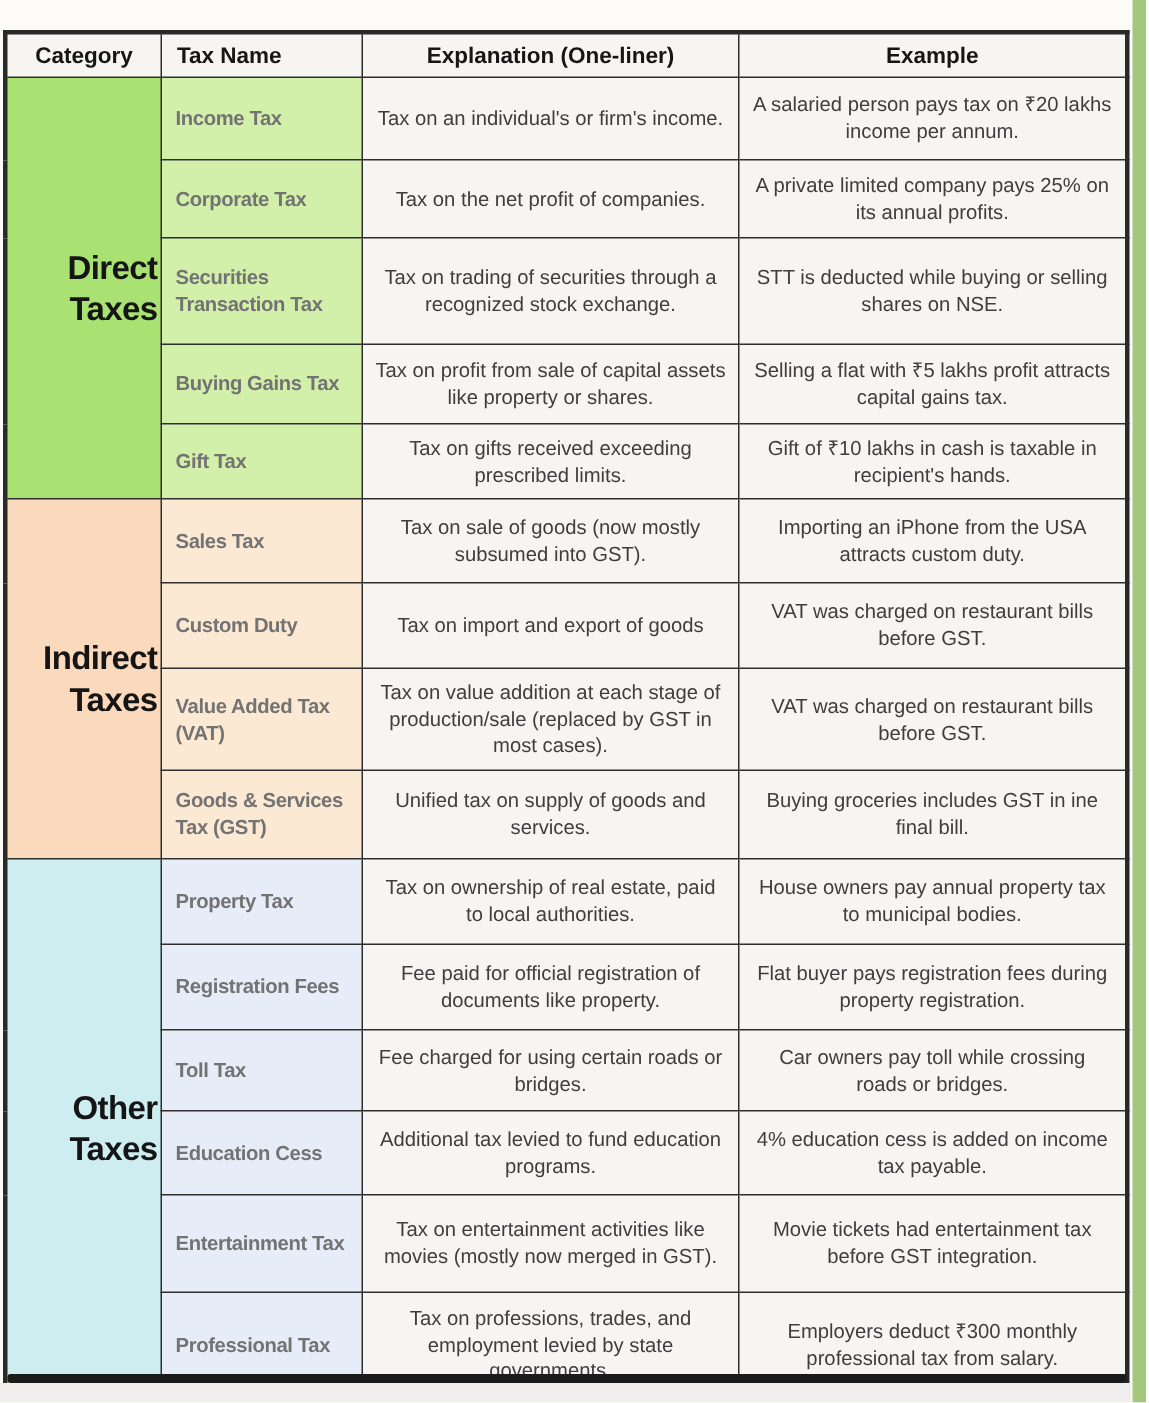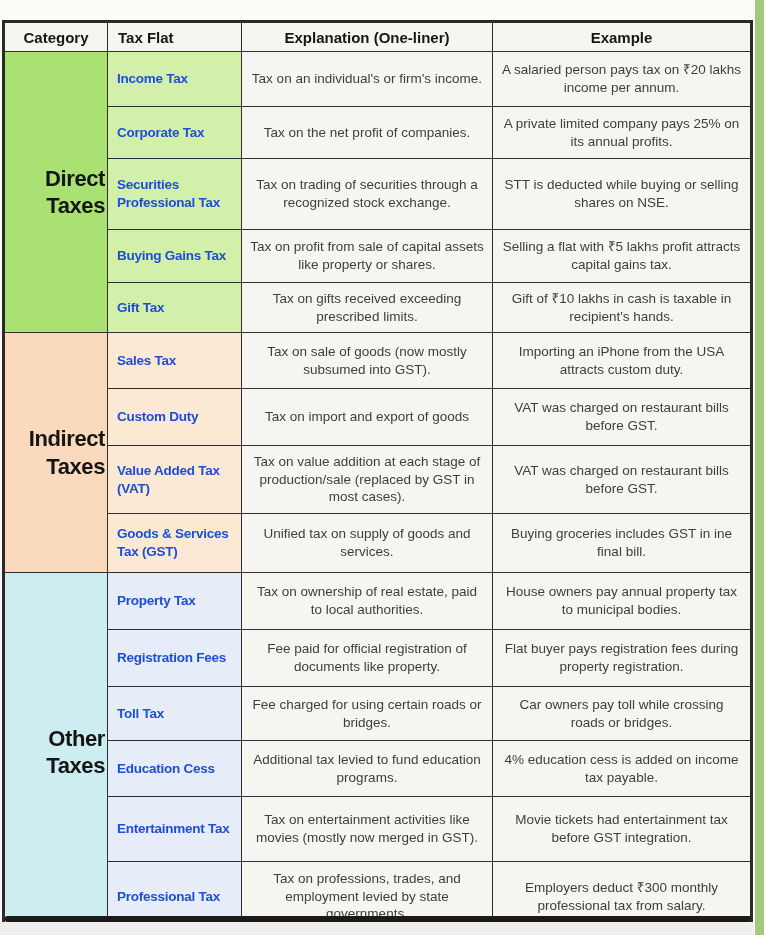--- a/index.html
+++ b/index.html
@@ -46,21 +46,21 @@
     text-align:right;font-weight:bold;
     font-size:22px;line-height:1.25;color:#151515;
     letter-spacing:-0.4px;
     padding:2px;
     word-break:normal;
   }
   td.cat-direct{background:#a9e173;}
   td.cat-indirect{background:#fad9bd;}
   td.cat-other{background:#cdedf0;}
   td.name-cell{
-    font-weight:bold;font-size:13.5px;color:#1d4ed8;
+    font-weight:bold;font-size:13.5px;color:#737373;
     text-align:left;padding-left:9px;padding-right:2px;
     letter-spacing:-0.25px;line-height:1.3;
   }
   tr.direct td.name-cell{background:#d3f0ab;}
   tr.indirect td.name-cell{background:#fbe9d3;}
   tr.other td.name-cell{background:#e6edf8;}
   td.body-cell{
     font-size:13.5px;color:#3e3e3e;text-align:center;
     line-height:1.32;background:#f6f5f1;
   }
@@ -73,40 +73,40 @@
   <table class="tax-table">
     <colgroup>
       <col style="width:104px">
         <col style="width:134px">
         <col style="width:251px">
         <col style="width:259px">
     </colgroup>
     <thead>
       <tr style="height:30px">
         <th class="hdr">Category</th>
-        <th class="hdr left">Tax Flat</th>
+        <th class="hdr left">Tax Name</th>
         <th class="hdr">Explanation (One-liner)</th>
         <th class="hdr">Example</th>
       </tr>
     </thead>
     <tbody>
 
       <tr class="direct" style="height:55px">
         <td class="cat-cell cat-direct" rowspan="5">Direct Taxes</td>
         <td class="name-cell">Income Tax</td>
         <td class="body-cell">Tax on an individual's or firm's income.</td>
         <td class="body-cell">A salaried person pays tax on ₹20 lakhs income per annum.</td>
       </tr>
       <tr class="direct" style="height:52px">
         <td class="name-cell">Corporate Tax</td>
         <td class="body-cell">Tax on the net profit of companies.</td>
         <td class="body-cell">A private limited company pays 25% on its annual profits.</td>
       </tr>
       <tr class="direct" style="height:71px">
-        <td class="name-cell">Securities Professional Tax</td>
+        <td class="name-cell">Securities Transaction Tax</td>
         <td class="body-cell">Tax on trading of securities through a recognized stock exchange.</td>
         <td class="body-cell">STT is deducted while buying or selling shares on NSE.</td>
       </tr>
       <tr class="direct" style="height:53px">
         <td class="name-cell">Buying Gains Tax</td>
         <td class="body-cell">Tax on profit from sale of capital assets like property or shares.</td>
         <td class="body-cell">Selling a flat with ₹5 lakhs profit attracts capital gains tax.</td>
       </tr>
       <tr class="direct" style="height:50px">
         <td class="name-cell">Gift Tax</td>

